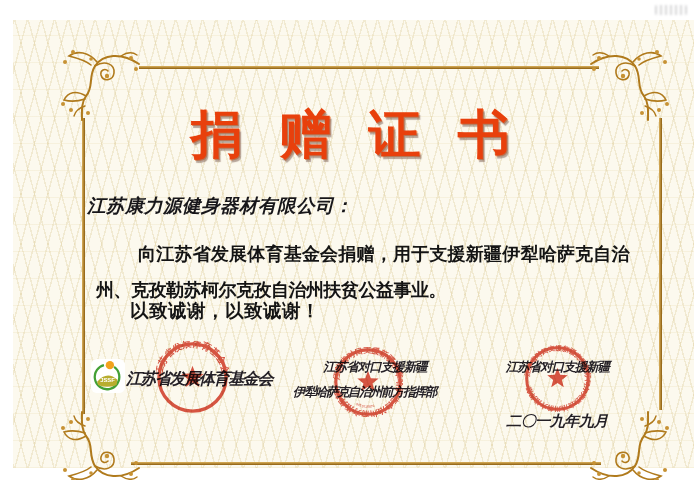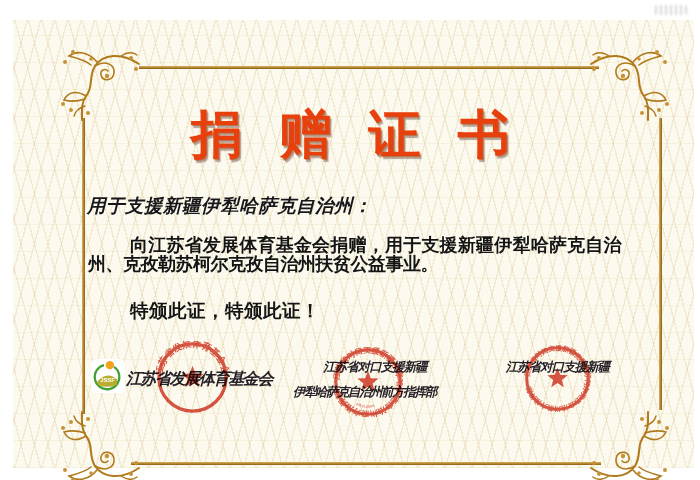--- a/index.html
+++ b/index.html
@@ -24,22 +24,22 @@
   .fl-tr{left:576px;top:26px;transform:scaleX(-1);}
   .fl-bl{left:48px;top:390px;transform:scaleY(-1);}
   .fl-br{left:576px;top:390px;transform:scale(-1,-1);}
   
   .title{position:absolute;left:0;top:100px;width:100%;text-align:center;
     font-size:52px;font-weight:bold;letter-spacing:12px;padding-left:12px;box-sizing:border-box;
     color:#e8400c;text-shadow:2px 3px 1px rgba(125,96,84,.55),1px 1px 0 #f9935c;}
   
   .recipient{position:absolute;left:87px;top:193px;font-size:18.5px;font-weight:600;font-style:italic;
     color:#17161a;letter-spacing:.5px;}
-  .bodytext{position:absolute;left:88px;top:236px;width:533px;font-size:18px;font-weight:bold;
-    color:#141414;line-height:19px;letter-spacing:-0.5px;text-indent:42px;text-align:justify;
+  .bodytext{position:absolute;left:96px;top:236px;width:533px;font-size:18px;font-weight:bold;
+    color:#141414;line-height:36px;letter-spacing:-0.5px;text-indent:42px;text-align:justify;
     font-family:"Liberation Sans","DejaVu Sans",sans-serif;}
   .closing{position:absolute;left:130px;top:298px;font-size:18.5px;font-weight:bold;color:#141414;
     font-family:"Liberation Sans","DejaVu Sans",sans-serif;letter-spacing:.5px;}
   
   .script{font-style:italic;font-weight:600;color:#242026;}
   .sig-left-name{position:absolute;left:126px;top:369px;font-size:16px;letter-spacing:-1.4px;}
   .sig-mid-1{position:absolute;left:300px;top:359px;width:150px;text-align:center;font-size:12.5px;letter-spacing:-1px;}
   .sig-mid-2{position:absolute;left:293px;top:384px;width:165px;font-size:12.5px;letter-spacing:-1.5px;}
   .sig-right-1{position:absolute;left:500px;top:359px;width:115px;text-align:center;font-size:12.5px;letter-spacing:-1px;}
   .sig-right-2{position:absolute;left:470px;top:384px;width:175px;text-align:center;font-size:12.5px;letter-spacing:-2px;}
@@ -101,37 +101,38 @@
     <svg class="flourish fl-bl" viewBox="0 0 80 76">
         <use href="#flor"></use>
       </svg>
     <svg class="flourish fl-br" viewBox="0 0 80 76">
         <use href="#flor"></use>
       </svg>
   </div>
 
   <div class="title">捐 赠 证 书</div>
 
-  <div class="recipient">用于支援新疆伊犁哈萨克自治州：</div>
+  <div class="recipient">江苏康力源健身器材有限公司：</div>
   <div class="bodytext">向江苏省发展体育基金会捐赠，用于支援新疆伊犁哈萨克自治州、克孜勒苏柯尔克孜自治州扶贫公益事业。</div>
-  <div class="closing">特颁此证，特颁此证！</div>
+  <div class="closing">以致诚谢，以致诚谢！</div>
 
   <svg class="logo" viewBox="0 0 36 36">
     <rect x="0" y="0" width="36" height="36" rx="6" fill="#ffffff"></rect>
     <circle cx="17" cy="19" r="13" fill="none" stroke="#43a035" stroke-width="2.4" stroke-dasharray="70 12" transform="rotate(-55 17 19)"></circle>
     <circle cx="20" cy="6.5" r="4.4" fill="#f2a21c"></circle>
     <path d="M 6.5,24 Q 17,12 28,22 L 27,27.5 Q 17,31.5 7.5,27.5 Z" fill="#b8ad2e"></path>
     <text x="17.5" y="24" text-anchor="middle" font-size="6.2" font-weight="bold" fill="#ffffff" font-family="Liberation Sans, sans-serif">JSSF</text>
   </svg>
   <div class="script sig-left-name">江苏省发展体育基金会</div>
 
   <div class="script sig-mid-1">江苏省对口支援新疆</div>
   <div class="script sig-mid-2">伊犁哈萨克自治州前方指挥部</div>
 
   <div class="script sig-right-1">江苏省对口支援新疆</div>
+  <div class="cert-date">二〇一九年九月</div>
 
   <div class="stamp stamp-left"><svg viewBox="0 0 100 100" width="100%" height="100%">
         <circle cx="50" cy="50" r="46" fill="none" stroke="#d43f2c" stroke-width="4.5"></circle>
         <path id="st0a" d="M 8,50 A 42,42 0 1 1 92,50 A 42,42 0 1 1 8,50" fill="none"></path>
         <path id="st0b" d="M 26,78 A 37,37 0 0 0 74,78" fill="none"></path>
         <text font-size="12.5" font-weight="bold" fill="#d43f2c"><textPath href="#st0a" startOffset="1%">江苏省发展体育基金会</textPath></text>
         <polygon fill="#d43f2c" points="50,34 54,44.5 65.2,45.1 56.5,52.1 59.4,62.9 50,56.8 40.6,62.9 43.5,52.1 34.8,45.1 46,44.5"></polygon>
       </svg></div>
   <div class="stamp stamp-mid"><svg viewBox="0 0 100 100" width="100%" height="100%">
         <circle cx="50" cy="50" r="46" fill="none" stroke="#d43f2c" stroke-width="4.5"></circle>

